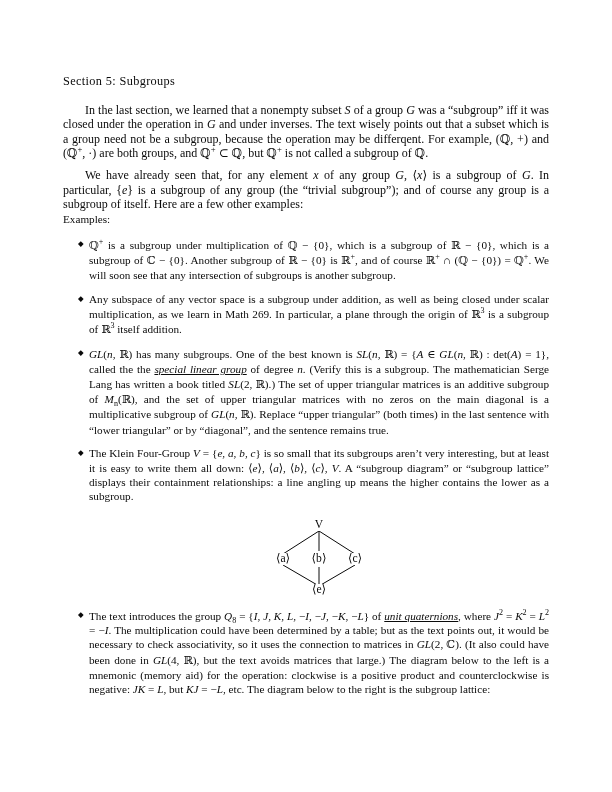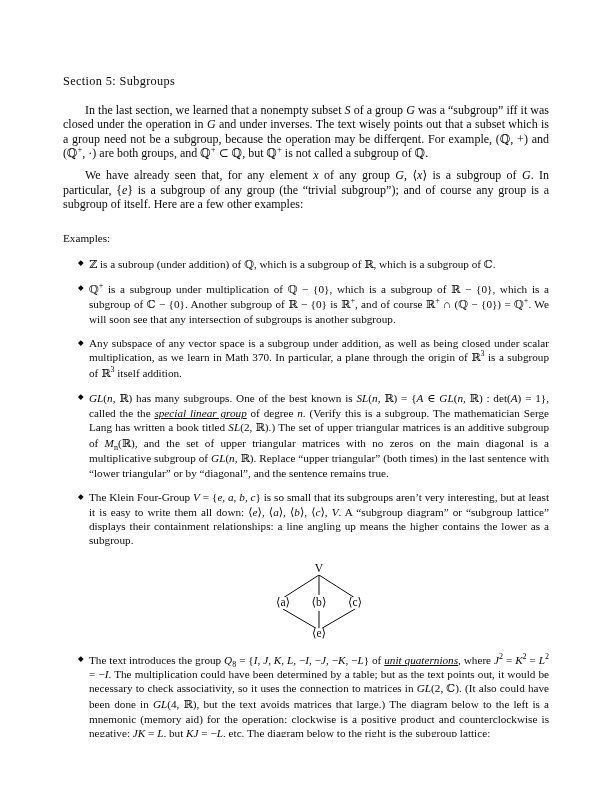--- a/index.html
+++ b/index.html
@@ -35,21 +35,21 @@
     line-height: 14.35px;
     margin: 0;
     text-align: justify;
     text-indent: 22px;
     hyphens: none;
   }
   p.para + p.para { margin-top: 8px; }
   .examples-head {
     font-size: 11.2px;
     line-height: 14.35px;
-    margin: 20px 0 11px 0;
+    margin: 1px 0 11px 0;
     text-align: left;
   }
   ul.examples {
     list-style: none;
     margin: 0;
     padding: 0;
   }
   ul.examples > li {
     position: relative;
     font-size: 11.2px;
@@ -116,29 +116,25 @@
 
     <p class="para"><span class="mn">In the last section, we learned that a nonempty subset </span><span class="mi">S</span><span class="mn"> of a group </span><span class="mi">G</span><span class="mn"> was a “subgroup” iff it was closed under the operation in </span><span class="mi">G</span><span class="mn"> and under inverses. The text wisely points out that a subset which is a group need not be a subgroup, because the operation may be differqent. For example, (</span><span class="bb">ℚ</span><span class="mn">, +) and (</span><span class="bb">ℚ</span><sup>+</sup><span class="mn">, ·) are both groups, and </span><span class="bb">ℚ</span><sup>+</sup><span class="mn"> ⊂ </span><span class="bb">ℚ</span><span class="mn">, but </span><span class="bb">ℚ</span><sup>+</sup><span class="mn"> is not called a subgroup of </span><span class="bb">ℚ</span><span class="mn">.</span></p>
 
     <p class="para"><span class="mn">We have already seen that, for any element </span><span class="mi">x</span><span class="mn"> of any group </span><span class="mi">G</span><span class="mn">, ⟨</span><span class="mi">x</span><span class="mn">⟩ is a subgroup of </span><span class="mi">G</span><span class="mn">. In particular, {</span><span class="mi">e</span><span class="mn">} is a subgroup of any group (the “trivial subgroup”); and of course any group is a subgroup of itself. Here are a few other examples:</span></p>
 
     <div class="examples-head">Examples:</div>
 
     <ul class="examples">
       <li>
         <span class="bullet"></span>
-        <span><span class="bb">ℤ</span><span class="mn"> is a subroup (under addition) of </span><span class="bb">ℚ</span><span class="mn">, which is a subgroup of </span><span class="bb">ℝ</span><span class="mn">, which is a subgroup of </span><span class="bb">ℂ</span><span class="mn">.</span></span>
-      </li>
-      <li>
-        <span class="bullet"></span>
         <span><span class="bb">ℚ</span><sup>+</sup><span class="mn"> is a subgroup under multiplication of </span><span class="bb">ℚ</span><span class="mn"> − {0}, which is a subgroup of </span><span class="bb">ℝ</span><span class="mn"> − {0}, which is a subgroup of </span><span class="bb">ℂ</span><span class="mn"> − {0}. Another subgroup of </span><span class="bb">ℝ</span><span class="mn"> − {0} is </span><span class="bb">ℝ</span><sup>+</sup><span class="mn">, and of course </span><span class="bb">ℝ</span><sup>+</sup><span class="mn"> ∩ (</span><span class="bb">ℚ</span><span class="mn"> − {0}) = </span><span class="bb">ℚ</span><sup>+</sup><span class="mn">. We will soon see that any intersection of subgroups is another subgroup.</span></span>
       </li>
       <li>
         <span class="bullet"></span>
-        <span><span class="mn">Any subspace of any vector space is a subgroup under addition, as well as being closed under scalar multiplication, as we learn in Math 370. In particular, a plane through the origin of </span><span class="bb">ℝ</span><sup>3</sup><span class="mn"> is a subgroup of </span><span class="bb">ℝ</span><sup>3</sup><span class="mn"> itself addition.</span></span>
+        <span><span class="mn">Any subspace of any vector space is a subgroup under addition, as well as being closed under scalar multiplication, as we learn in Math 269. In particular, a plane through the origin of </span><span class="bb">ℝ</span><sup>3</sup><span class="mn"> is a subgroup of </span><span class="bb">ℝ</span><sup>3</sup><span class="mn"> itself addition.</span></span>
       </li>
       <li>
         <span class="bullet"></span>
         <span><span class="mi">GL</span><span class="mn">(</span><span class="mi">n</span><span class="mn">, </span><span class="bb">ℝ</span><span class="mn">) has many subgroups. One of the best known is </span><span class="mi">SL</span><span class="mn">(</span><span class="mi">n</span><span class="mn">, </span><span class="bb">ℝ</span><span class="mn">) = {</span><span class="mi">A</span><span class="mn"> ∈ </span><span class="mi">GL</span><span class="mn">(</span><span class="mi">n</span><span class="mn">, </span><span class="bb">ℝ</span><span class="mn">) : det(</span><span class="mi">A</span><span class="mn">) = 1}, called the the </span><span class="it">special linear group</span><span class="mn"> of degree </span><span class="mi">n</span><span class="mn">. (Verify this is a subgroup. The mathematician Serge Lang has written a book titled </span><span class="mi">SL</span><span class="mn">(2, </span><span class="bb">ℝ</span><span class="mn">).) The set of upper triangular matrices is an additive subgroup of </span><span class="mi">M</span><sub>n</sub><span class="mn">(</span><span class="bb">ℝ</span><span class="mn">), and the set of upper triangular matrices with no zeros on the main diagonal is a multiplicative subgroup of </span><span class="mi">GL</span><span class="mn">(</span><span class="mi">n</span><span class="mn">, </span><span class="bb">ℝ</span><span class="mn">). Replace “upper triangular” (both times) in the last sentence with “lower triangular” or by “diagonal”, and the sentence remains true.</span></span>
       </li>
       <li>
         <span class="bullet"></span>
         <span><span class="mn">The Klein Four-Group </span><span class="mi">V</span><span class="mn"> = {</span><span class="mi">e</span><span class="mn">, </span><span class="mi">a</span><span class="mn">, </span><span class="mi">b</span><span class="mn">, </span><span class="mi">c</span><span class="mn">} is so small that its subgroups aren’t very interesting, but at least it is easy to write them all down: ⟨</span><span class="mi">e</span><span class="mn">⟩, ⟨</span><span class="mi">a</span><span class="mn">⟩, ⟨</span><span class="mi">b</span><span class="mn">⟩, ⟨</span><span class="mi">c</span><span class="mn">⟩, </span><span class="mi">V</span><span class="mn">. A “subgroup diagram” or “subgroup lattice” displays their containment relationships: a line angling up means the higher contains the lower as a subgroup.</span></span>
 
         <div class="lattice-wrap">

